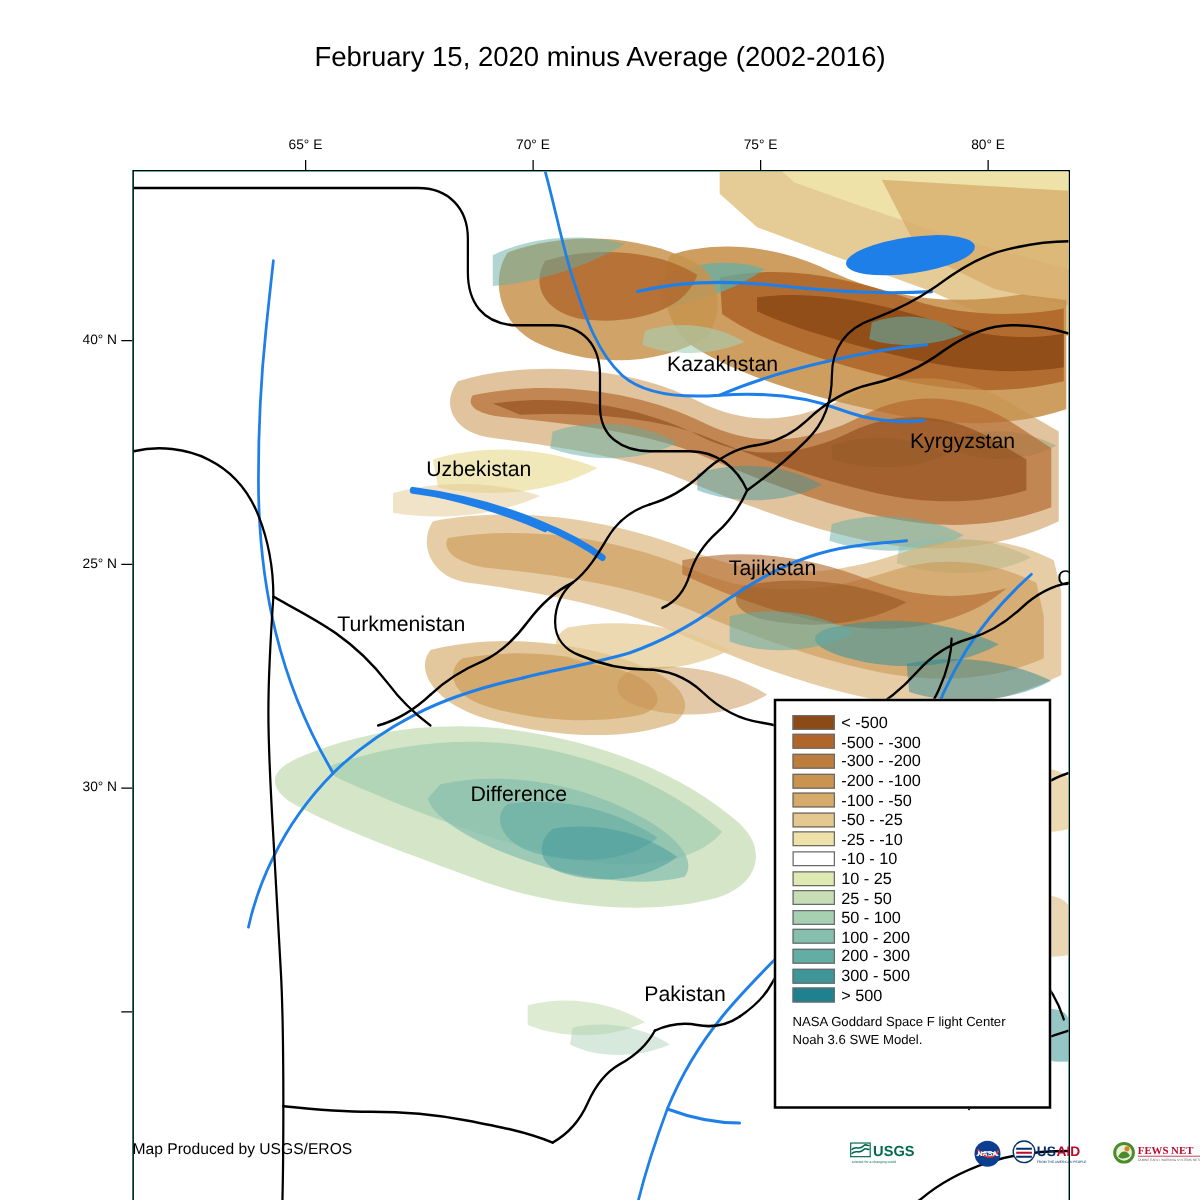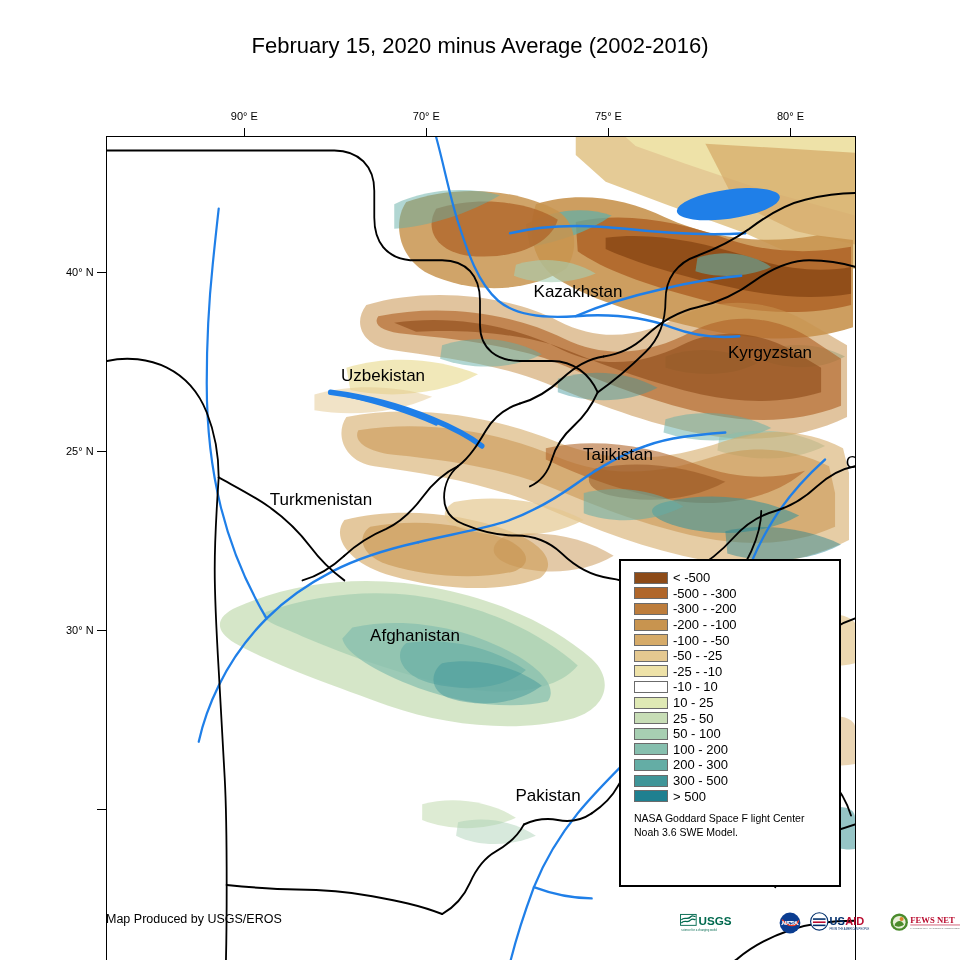--- a/index.html
+++ b/index.html
@@ -146,21 +146,21 @@
   .logo { height: 26px; display: block; }
 </style>
 </head>
 <body>
 
 <div id="title-block">
   <div id="sub-title">February 15, 2020 minus Average (2002-2016)</div>
 </div>
 
 <div id="axis-layer">
-    <div class="lon-label" style="left: 244.35px; top: 110px;">90° E</div>
+    <div class="lon-label" style="left: 244.35px; top: 110px;">65° E</div>
     <div class="lon-tick" style="left: 244.35px; top: 128px;"></div>
     <div class="lon-label" style="left: 426.388px; top: 110px;">70° E</div>
     <div class="lon-tick" style="left: 426.388px; top: 128px;"></div>
     <div class="lon-label" style="left: 608.427px; top: 110px;">75° E</div>
     <div class="lon-tick" style="left: 608.427px; top: 128px;"></div>
     <div class="lon-label" style="left: 790.466px; top: 110px;">80° E</div>
     <div class="lon-tick" style="left: 790.466px; top: 128px;"></div>
     <div class="lat-label" style="left: 66px; top: 272.076px;">40° N</div>
     <div class="lat-tick" style="left: 97px; top: 272.076px;"></div>
     <div class="lat-label" style="left: 66px; top: 451.124px;">25° N</div>
@@ -366,21 +366,21 @@
     </g>
   </svg>
 
   <div id="country-layer">
       <div class="country-label" style="left: 471px; top: 155px; font-size: 17px;">Kazakhstan</div>
       <div class="country-label" style="left: 276px; top: 239px; font-size: 17px;">Uzbekistan</div>
       <div class="country-label" style="left: 663px; top: 216px; font-size: 17px;">Kyrgyzstan</div>
       <div class="country-label" style="left: 511px; top: 318px; font-size: 17px;">Tajikistan</div>
       <div class="country-label" style="left: 761px; top: 326px; font-size: 17px;">China</div>
       <div class="country-label" style="left: 214px; top: 363px; font-size: 17px;">Turkmenistan</div>
-      <div class="country-label" style="left: 308px; top: 499px; font-size: 17px;">Afghanistan</div>
+      <div class="country-label" style="left: 308px; top: 499px; font-size: 17px;">Difference</div>
       <div class="country-label" style="left: 441px; top: 659px; font-size: 17px;">Pakistan</div>
     </div>
 
 </div>
 
 <div id="legend">
   <div id="legend-rows">
       <div class="legend-row">
         <div class="legend-swatch" style="background: rgb(140, 74, 23);"></div>
         <div class="legend-text">&lt; -500</div>

